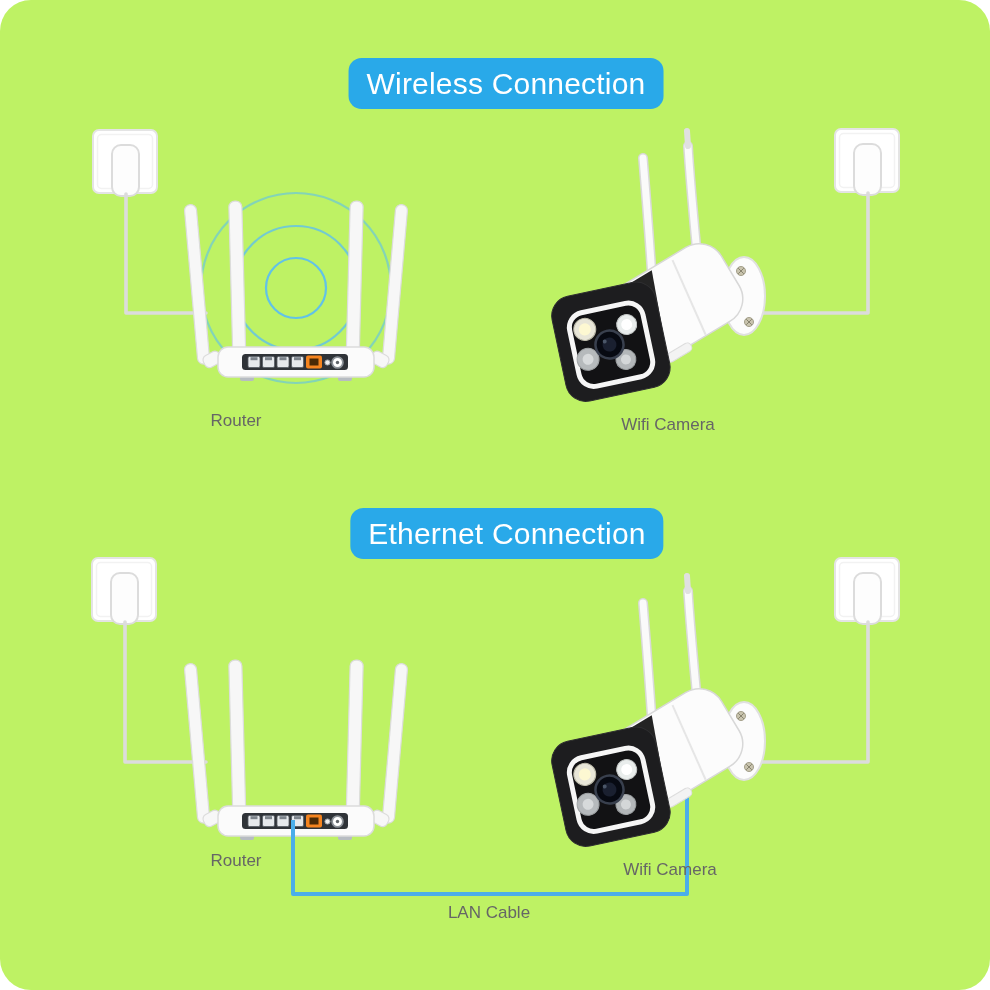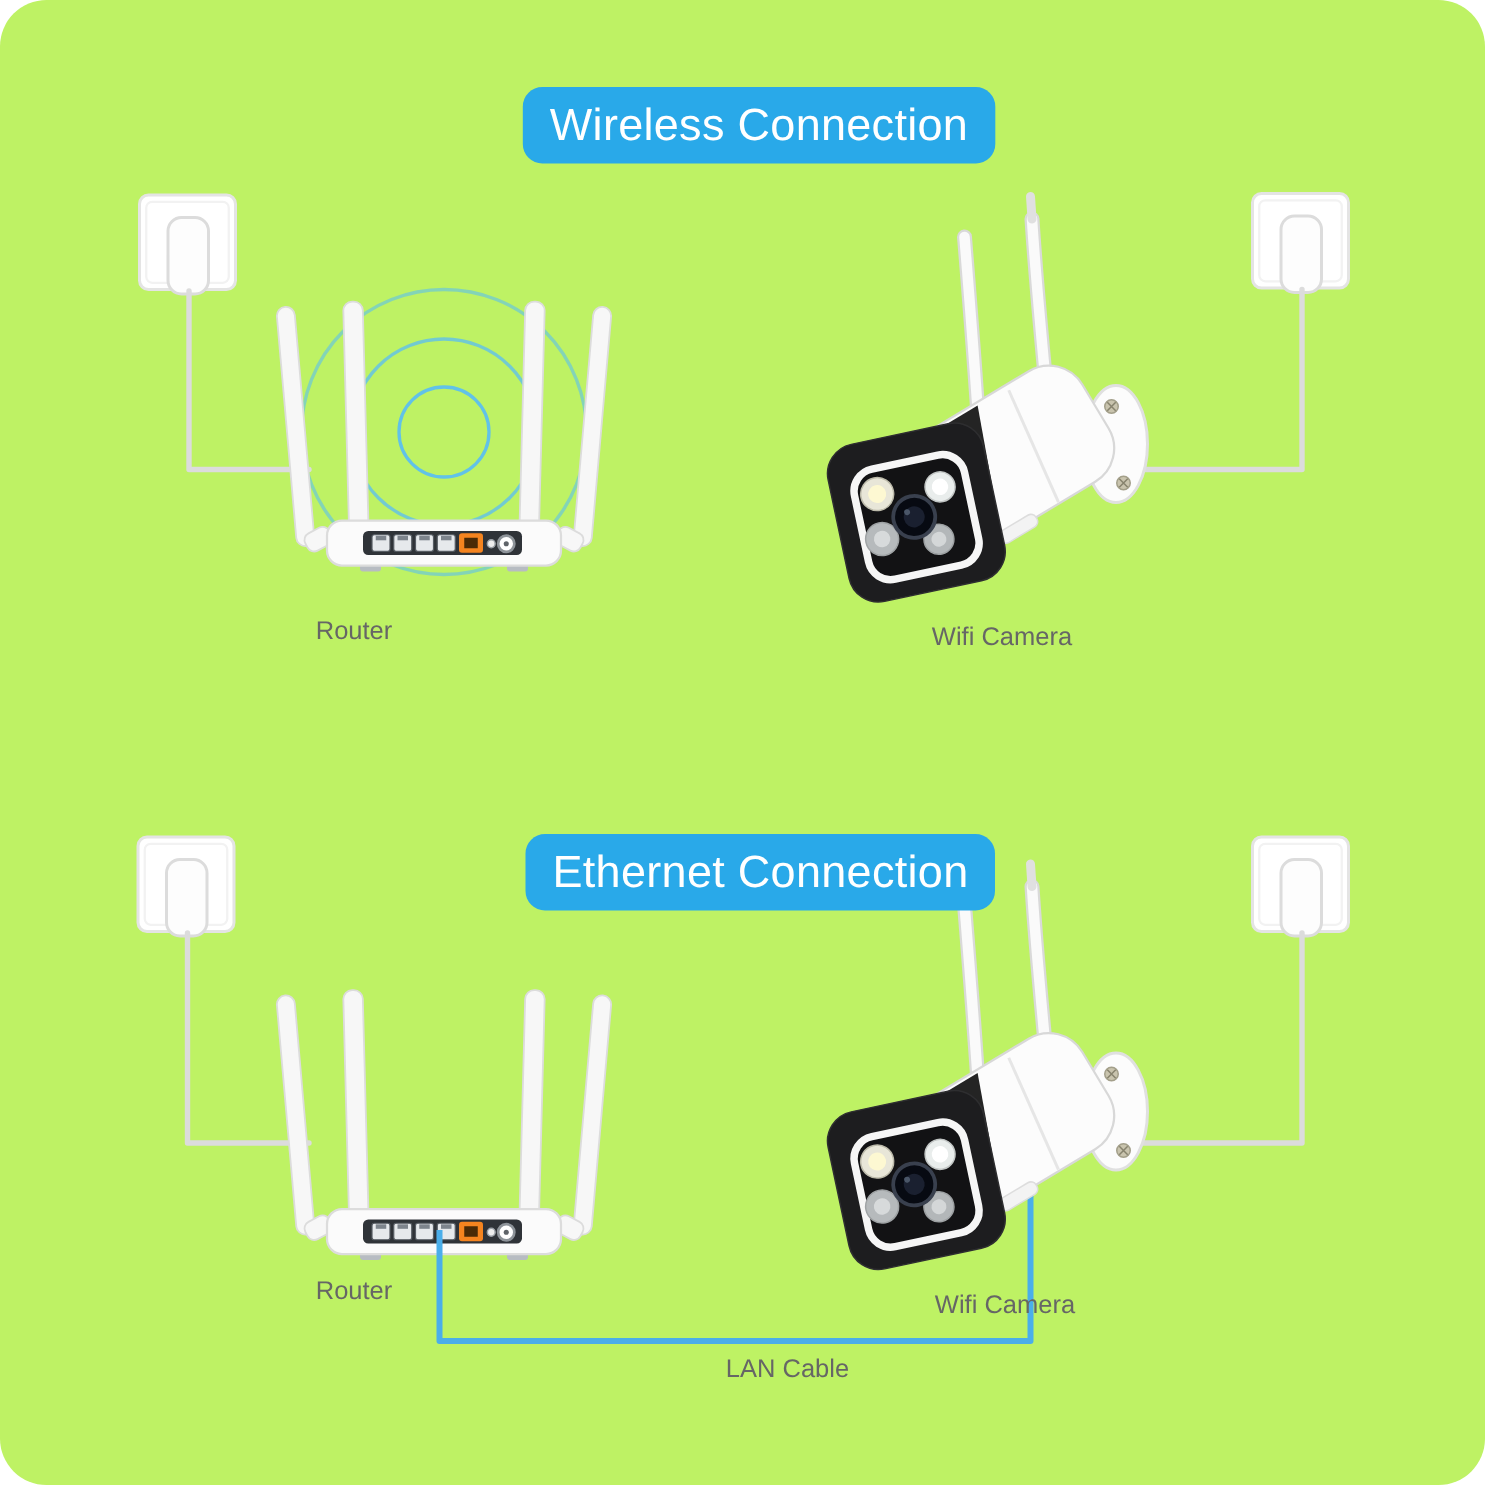--- a/index.html
+++ b/index.html
@@ -8,30 +8,30 @@
     font-family:"Liberation Sans","DejaVu Sans",sans-serif;background:#bef264;border-radius:31px;
   }
   .stage svg{position:absolute;left:0;top:0;}
   .banner{
     position:absolute;height:51px;line-height:51px;padding:0 18px;
     background:var(--banner,#29a9e9);color:#ffffff;font-size:30px;
     border-radius:13px;white-space:nowrap;transform:translateX(-50%);
     text-align:center;letter-spacing:0.2px;
   }
   .banner-wireless{left:506px;top:58px;}
-  .banner-ethernet{left:507px;top:508px;margin-top:48px;}
+  .banner-ethernet{left:507px;top:508px;}
   .diagram-label{
     position:absolute;color:var(--label,#666666);font-size:17px;white-space:nowrap;
     transform:translateX(-50%);
   }
   .lbl-router-1{left:236px;top:411px;}
   .lbl-camera-1{left:668px;top:415px;}
   .lbl-router-2{left:236px;top:851px;}
   .lbl-camera-2{left:670px;top:860px;}
-  .lbl-lan{left:489px;top:903px;margin-left:36px;}
+  .lbl-lan{left:489px;top:903px;}
   .ring{fill:none;stroke:var(--rings,#5cbfef);stroke-width:2.2;}
   .white-cable{fill:none;stroke:var(--white_cable,#dcdcdc);stroke-width:3.6;stroke-linejoin:round;stroke-linecap:round;}
   .lan-cable{fill:none;stroke:var(--lan,#4aaeea);stroke-width:4;stroke-linejoin:round;stroke-linecap:butt;}
   .wan-port{fill:var(--wan,#f5841f);}
   .ant{fill:#f7f7f7;stroke:#dcdcdc;stroke-width:1.2;}
 </style>
 </head>
 <body>
 
 <div class="stage">

